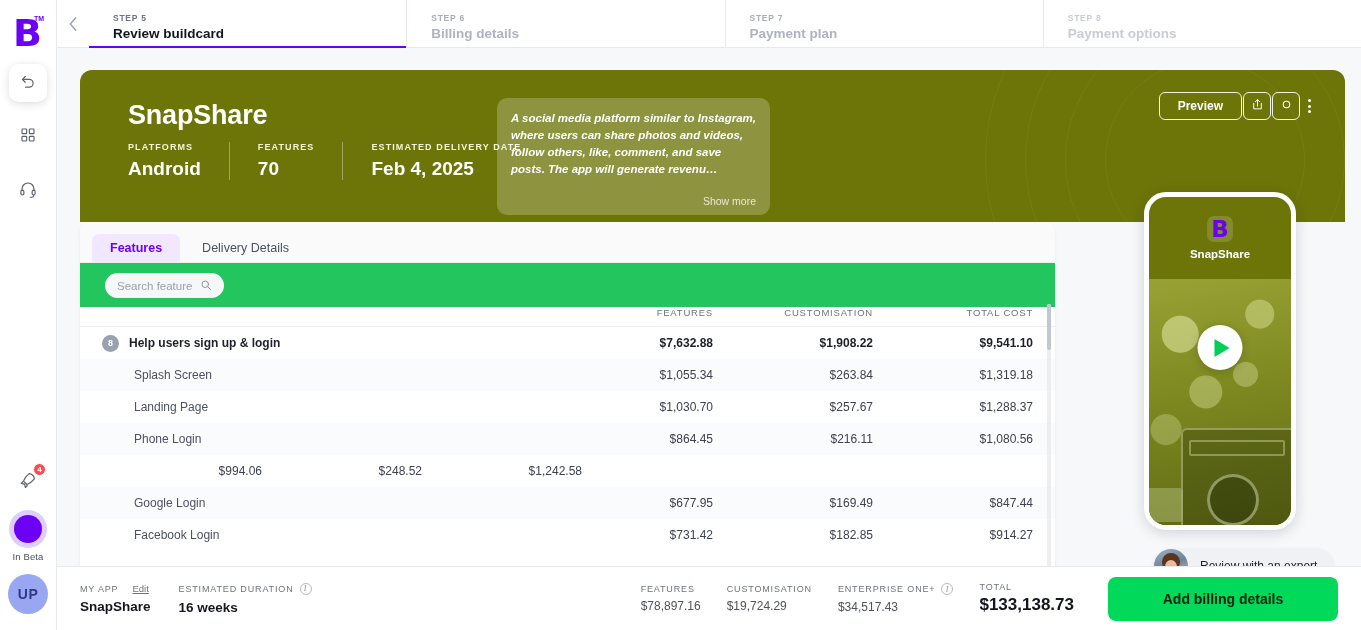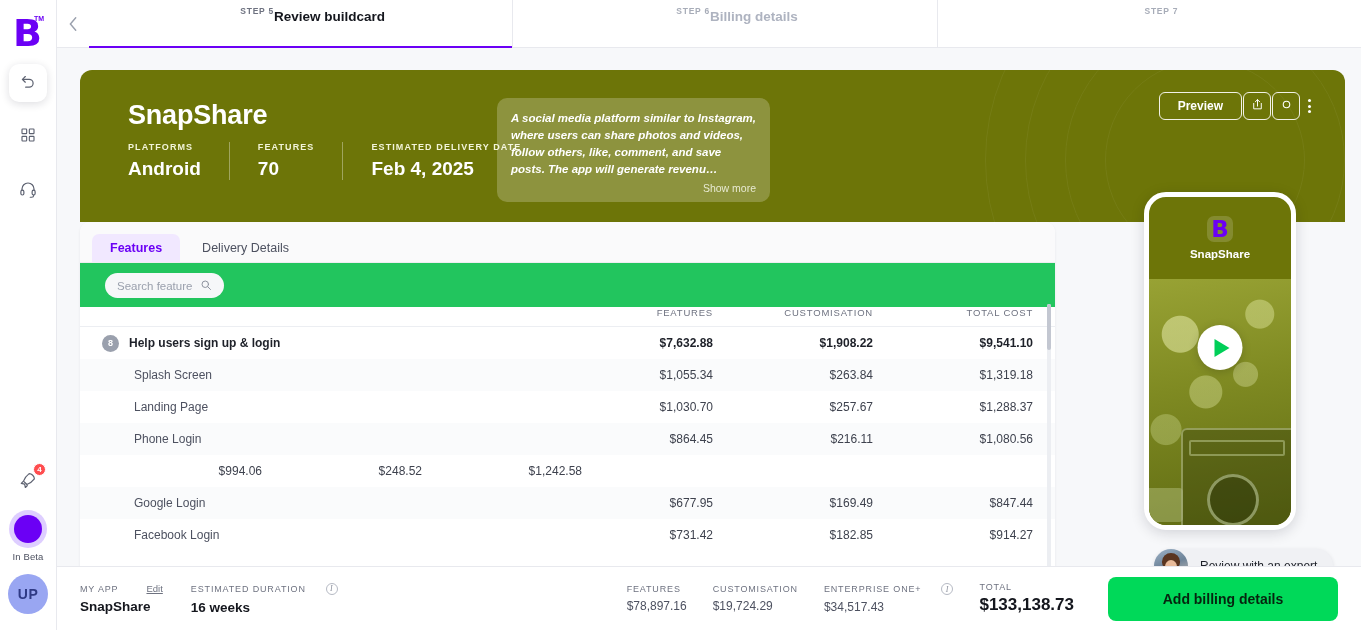--- a/index.html
+++ b/index.html
@@ -62,21 +62,21 @@
 
   
   .stepper { display: flex; height: 48px; border-bottom: 1px solid #e8e9ee; background: #fff; }
   .back-chevron {
     width: 32px; display: flex; align-items: center; justify-content: center;
     color: #9aa0ad; font-size: 16px; flex: 0 0 32px;
   }
   .step {
     flex: 1 1 0; position: relative; padding: 6px 0 0 24px;
     border-right: 1px solid #e8e9ee;
-    display: flex; justify-content: center;
+    display: flex; flex-direction: column; justify-content: center;
   }
   .step:last-child { border-right: none; }
   .step .s-num {
     font-size: 8.5px; letter-spacing: .75px; color: #a7acb8; font-weight: bold;
     text-transform: uppercase;
   }
   .step .s-title { font-size: 13.5px; font-weight: bold; color: #aeb3c0; margin-top: 3px; }
   .step.current .s-num { color: #6e7280; }
   .step.current .s-title { color: #14161d; }
   .step.current::after {
@@ -104,21 +104,21 @@
   .hstat .lbl { font-size: 9px; letter-spacing: 1.1px; color: #f2f4d8; font-weight: bold; text-transform: uppercase;}
   .hstat .val { font-size: 19px; font-weight: bold; color: #fff; margin-top: 6px; }
 
   .hero-desc {
     position: absolute; left: 417px; top: 28px; width: 273px; min-height: 86px;
     background: rgba(255,255,255,.22); border-radius: 10px; padding: 12px 14px 8px 14px;
   }
   .hero-desc p {
     font-size: 11.5px; line-height: 17px; color: #ffffff; font-style: italic; font-weight: bold;
   }
-  .show-more { text-align: right; font-size: 10.5px; color: #e8ead2; margin-top: 4px; }
+  .show-more { text-align: right; font-size: 10.5px; color: #e8ead2; margin-top: 17px; }
 
   .hero-actions { position: absolute; right: 28px; top: 22px; display: flex; align-items: center; gap: 1px; }
   .btn-outline {
     height: 28px; padding: 0 18px; border: 1px solid rgba(255,255,255,.9); border-radius: 6px;
     color: #fff; font-size: 12px; font-weight: bold; display: flex; align-items: center; background: transparent;
   }
   .icon-outline {
     width: 28px; height: 28px; border: 1px solid rgba(255,255,255,.9); border-radius: 6px;
     display: flex; align-items: center; justify-content: center; color: #fff;
   }
@@ -241,21 +241,21 @@
     background: #e8bb9a;
   }
   .expert-pill span { font-size: 12px; color: #1e2129; margin-left: 12px; }
 
   
   .footer {
     position: absolute; left: 0; right: 0; bottom: 0; height: 64px; background: #fff;
     border-top: 1px solid #e8e9ee; display: flex; align-items: center; padding: 0 23px;
   }
   .f-group { margin-right: 28px; }
-  .f-lbl { font-size: 9px; letter-spacing: .85px; color: #6e7280; text-transform: uppercase; display: flex; align-items: center; gap: 20px; }
+  .f-lbl { font-size: 9px; letter-spacing: .85px; color: #6e7280; text-transform: uppercase; display: flex; align-items: center; gap: 6px; }
   .f-val { font-size: 13.5px; font-weight: bold; color: #14161d; margin-top: 5px; }
   .f-edit { font-size: 9.5px; color: #6e7280; text-decoration: underline; letter-spacing: 0; text-transform: none; margin-left: 8px; }
   .info-i {
     width: 12px; height: 12px; border-radius: 50%; border: 1px solid #b6bac4; color: #8d929e;
     font-size: 8px; display: inline-flex; align-items: center; justify-content: center;
     font-style: italic; font-family: "Liberation Serif", serif;
   }
   .f-right { margin-left: auto; display: flex; align-items: center; }
   .f-sum { margin-left: 26px; text-align: left; }
   .f-sum .v { font-size: 12px; color: #4d5160; margin-top: 5px; }
@@ -339,20 +339,25 @@
       <div class="step current">
         <div class="s-num">STEP 5</div>
         <div class="s-title">Review buildcard</div>
       </div>
       <div class="step">
         <div class="s-num">STEP 6</div>
         <div class="s-title">Billing details</div>
       </div>
       <div class="step">
         <div class="s-num">STEP 7</div>
+        <div class="s-title">Payment plan</div>
+      </div>
+      <div class="step dim">
+        <div class="s-num">STEP 8</div>
+        <div class="s-title">Payment options</div>
       </div>
     </nav>
 
     <div class="content">
 
       <section class="hero">
         <div class="hero-rings">
           <i style="width:200px;height:200px"></i>
             <i style="width:280px;height:280px"></i>
           <i style="width:360px;height:360px"></i>

